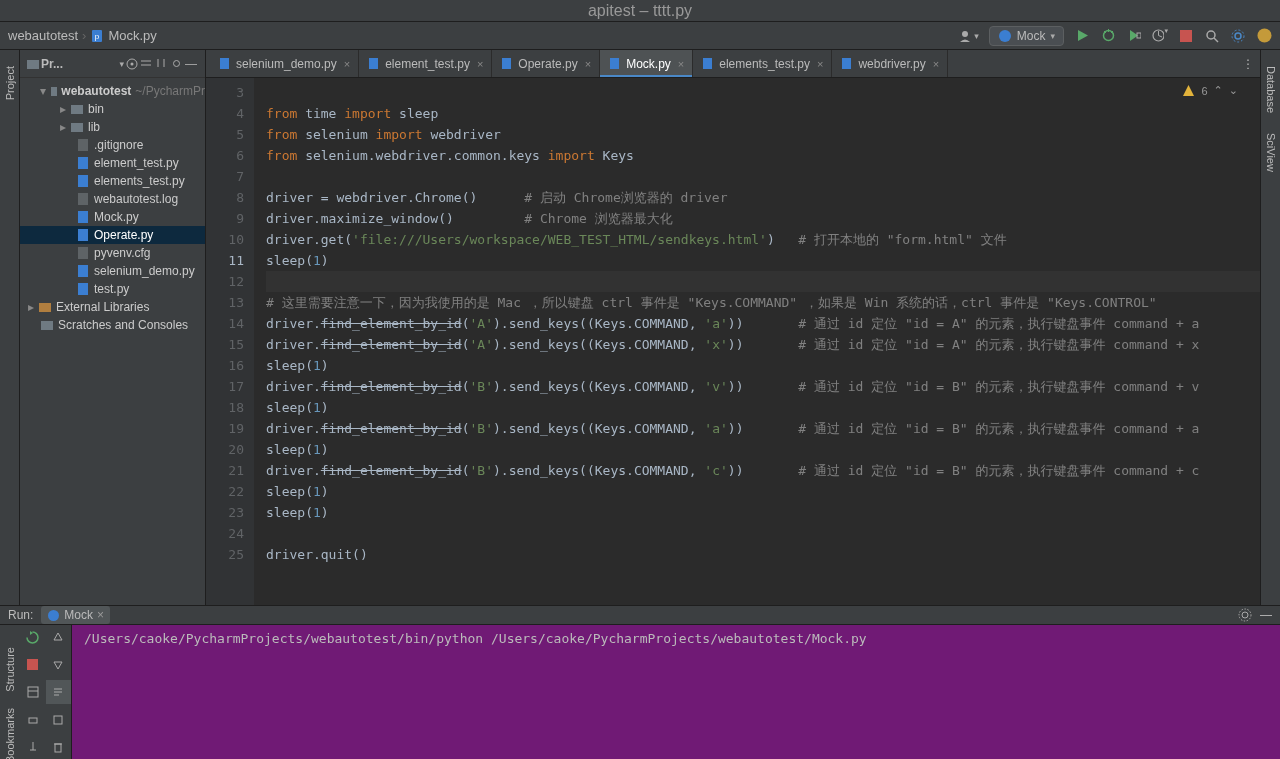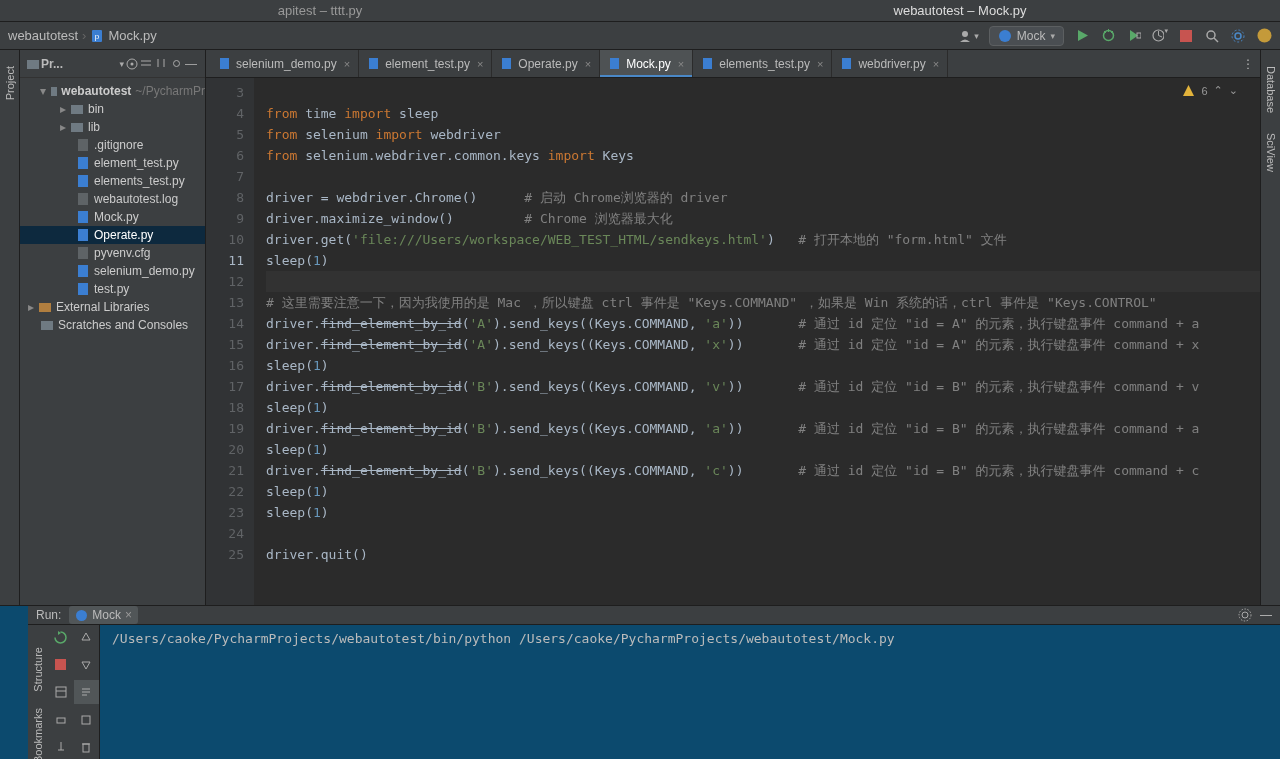--- a/index.html
+++ b/index.html
@@ -17,21 +17,21 @@
   background: #3c3f41;
   display: flex;
   border-bottom: 1px solid #1e1e1e;
 }
 .titlebar-half {
   flex: 1;
   display: flex;
   align-items: center;
   justify-content: center;
   color: #999;
-  font-size: 13px;
+  font-size: 16px;
 }
 .navbar {
   height: 28px;
   background: #3c3f41;
   display: flex;
   align-items: center;
   padding: 0 8px;
   border-bottom: 1px solid #1e1e1e;
 }
 .breadcrumb { display: flex; align-items: center; gap: 4px; font-size: 13px; color: #bbb; }
@@ -140,42 +140,41 @@
 .gutter-line { height: 21px; }
 .gutter-line.cur { color: #a9b7c6; }
 .code-lines { flex: 1; padding: 4px 0 4px 12px; position: relative; margin-top: 21px; }
 .code-line { height: 21px; white-space: pre; color: #a9b7c6; }
 .code-line.hl { background: #323232; }
 .kw { color: #cc7832; }
 .str { color: #6a8759; }
 .cmt { color: #808080; }
 .num { color: #6897bb; }
 .strike { text-decoration: line-through; text-decoration-color: #a9b7c6; }
-.bottom-panel { border-top: 1px solid #1e1e1e; background: #0c4a6e; height: 154px; display: flex; flex-direction: column; padding-left: 28px; }
+.bottom-panel { border-top: 1px solid #1e1e1e; background: #701a75; height: 154px; display: flex; flex-direction: column; }
 .run-header {
   height: 24px; background: #3c3f41; display: flex; align-items: center; padding: 0 8px; gap: 8px; font-size: 12px;
   border-bottom: 1px solid #1e1e1e;
 }
 .run-header .spacer { flex: 1; }
 .run-body { flex: 1; display: flex; }
 .run-left-bar { width: 20px; background: #3c3f41; display: flex; flex-direction: column; align-items: center; padding-top: 22px;}
 .run-left-bar-text { writing-mode: vertical-rl; transform: rotate(180deg); font-size: 11px; color: #bbb; }
 .run-tools { width: 52px; background: #3c3f41; border-right: 1px solid #1e1e1e; display: grid; grid-template-columns: 1fr 1fr; }
 .run-tool { display: flex; align-items: center; justify-content: center; height: 24px; }
 .run-tool.active { background: #515658; }
 .console { flex: 1; font-family: "Menlo","Consolas",monospace; font-size: 13px; padding: 6px 12px; color: #bbb; }
 svg { display: block; }
 .user-btn{display:flex;align-items:center;gap:2px;color:#aaa;}
 </style>
 </head>
 <body>
 
 <div class="titlebar">
   <div class="titlebar-half">apitest – tttt.py</div>
-  <div class="titlebar-half" style="color:#ddd;">webautotest – Mock.py</div>
 </div>
 
 <div class="navbar">
   <div class="breadcrumb">
     <span>webautotest</span>
     <span class="chev">›</span>
     <span>
         <svg width="14" height="14">
           <rect x="2" y="1" width="10" height="12" rx="1" fill="#3b7ed1"></rect>
           <text x="7" y="10" font-size="8" text-anchor="middle" fill="#fff">p</text>

